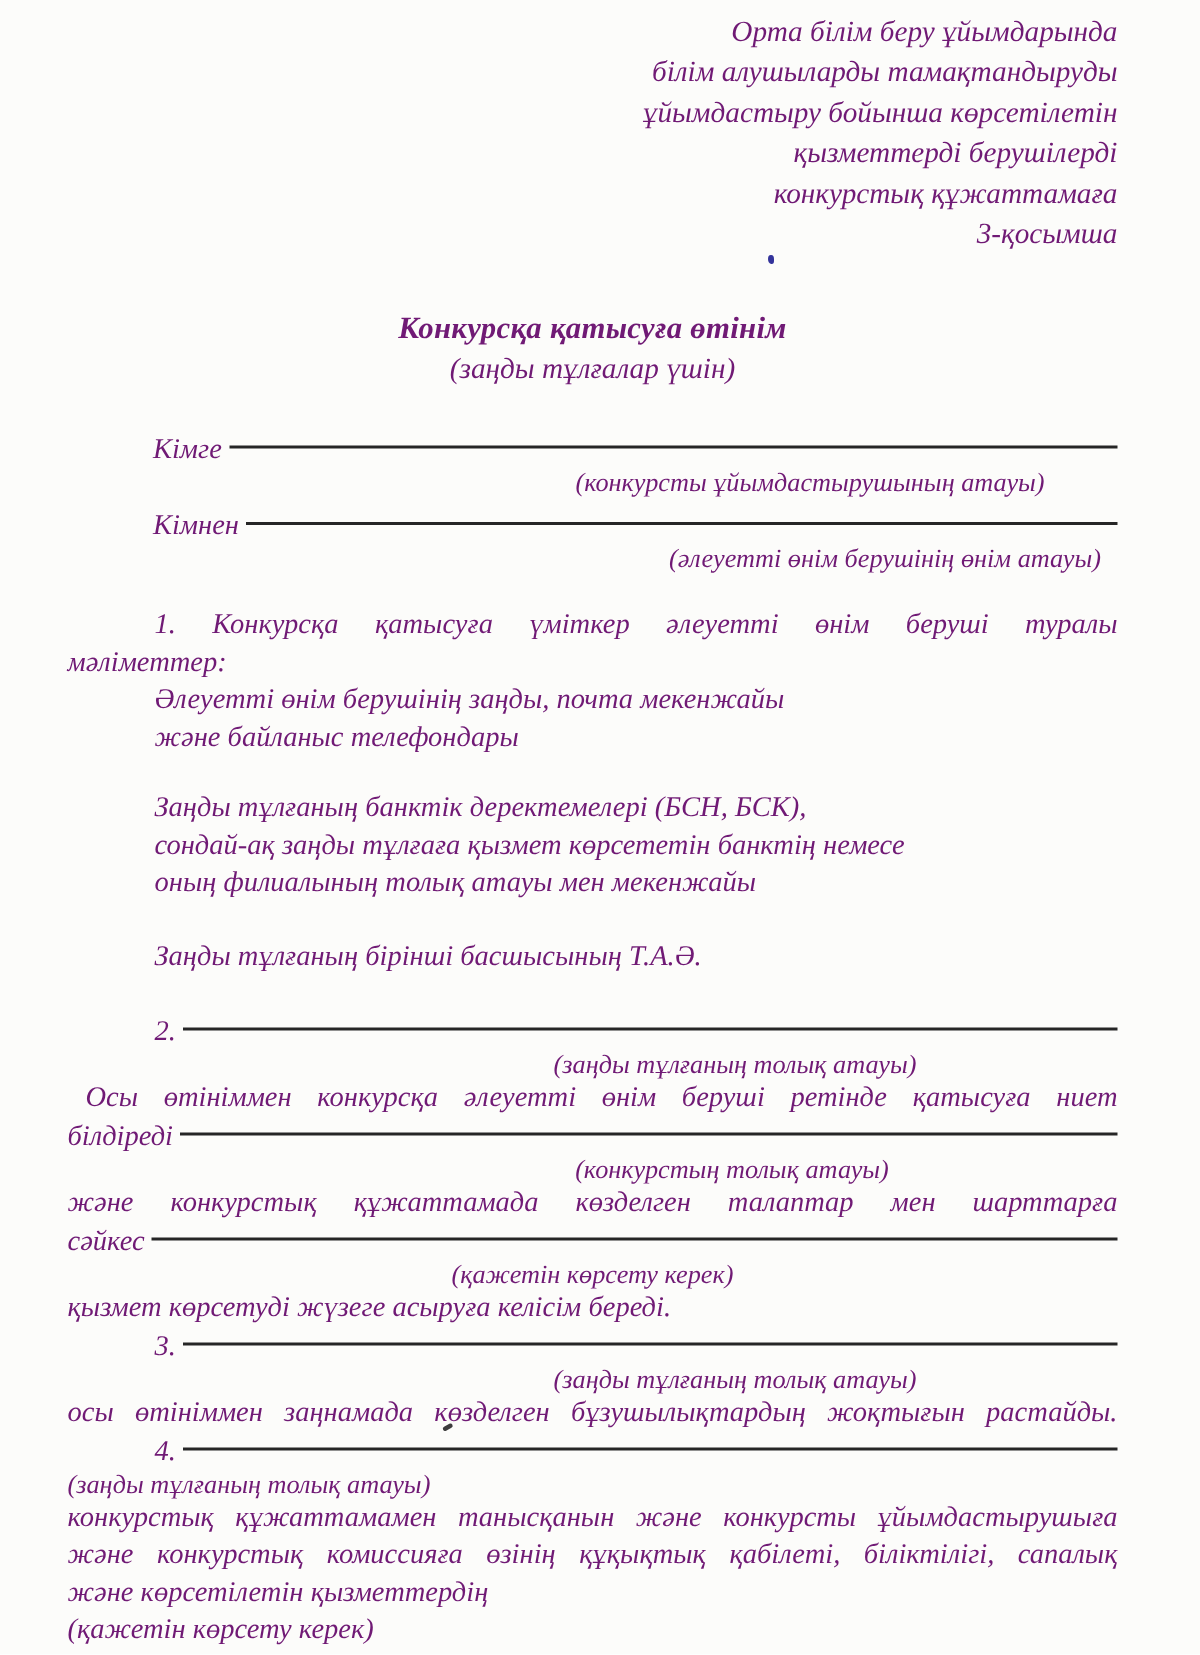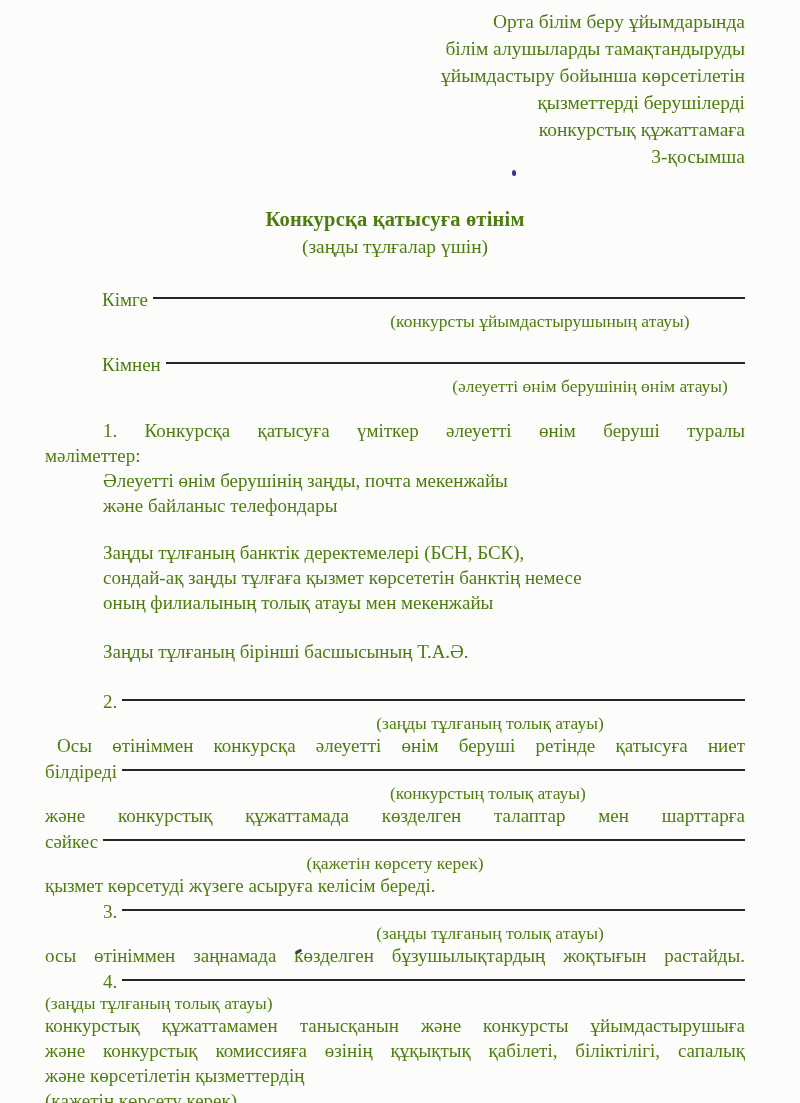--- a/index.html
+++ b/index.html
@@ -4,31 +4,32 @@
 <style>
   html,body { margin:0; padding:0; background:#ffffff; }
   .page {
     position:relative;
     width:800px; height:1103px;
     background:#fcfcfa;
     box-sizing:border-box;
     padding:8px 55px 0 45px;
     font-family:"Liberation Serif", serif;
     font-size:19px;
-    color:#4d7c0f;
+    color:#701a75;
     overflow:hidden;
+    font-style:italic;
   }
   .hdr { text-align:right; line-height:27px; font-size:19.5px; }
   .title { text-align:center; font-weight:bold; font-size:20.5px; line-height:28px; margin-top:35px; letter-spacing:.2px; }
   .subtitle { text-align:center; font-size:19.5px; line-height:27px; }
   .line { line-height:25px; }
   .just { text-align:justify; text-align-last:justify; }
   .ind58 { padding-left:58px; }
   .ind12 { padding-left:12px; }
-  .mt2  { margin-top:20px; }
+  .mt2  { margin-top:6px; }
   .mt6  { margin-top:22px; }
   .mt22 { margin-top:22px; }
   .mt24 { margin-top:24px; }
   .mt26 { margin-top:26px; }
   .cap { font-size:17.5px; line-height:19px; text-align:center; white-space:nowrap; }
   .cap-to      { margin-left:290px; }
   .cap-from    { margin-left:390px; }
   .cap-entity  { margin-left:190px; }
   .cap-konkurs { margin-left:186px; }
   .cap-left    { text-align:left; margin-left:0; }

